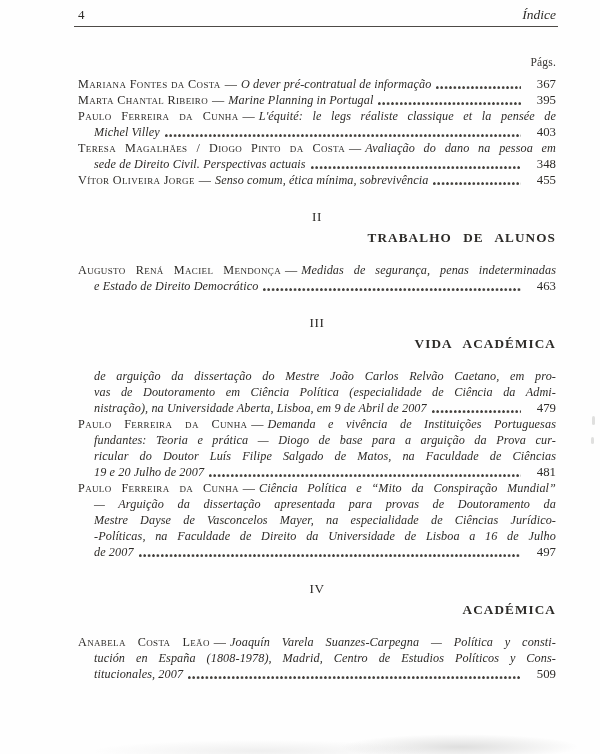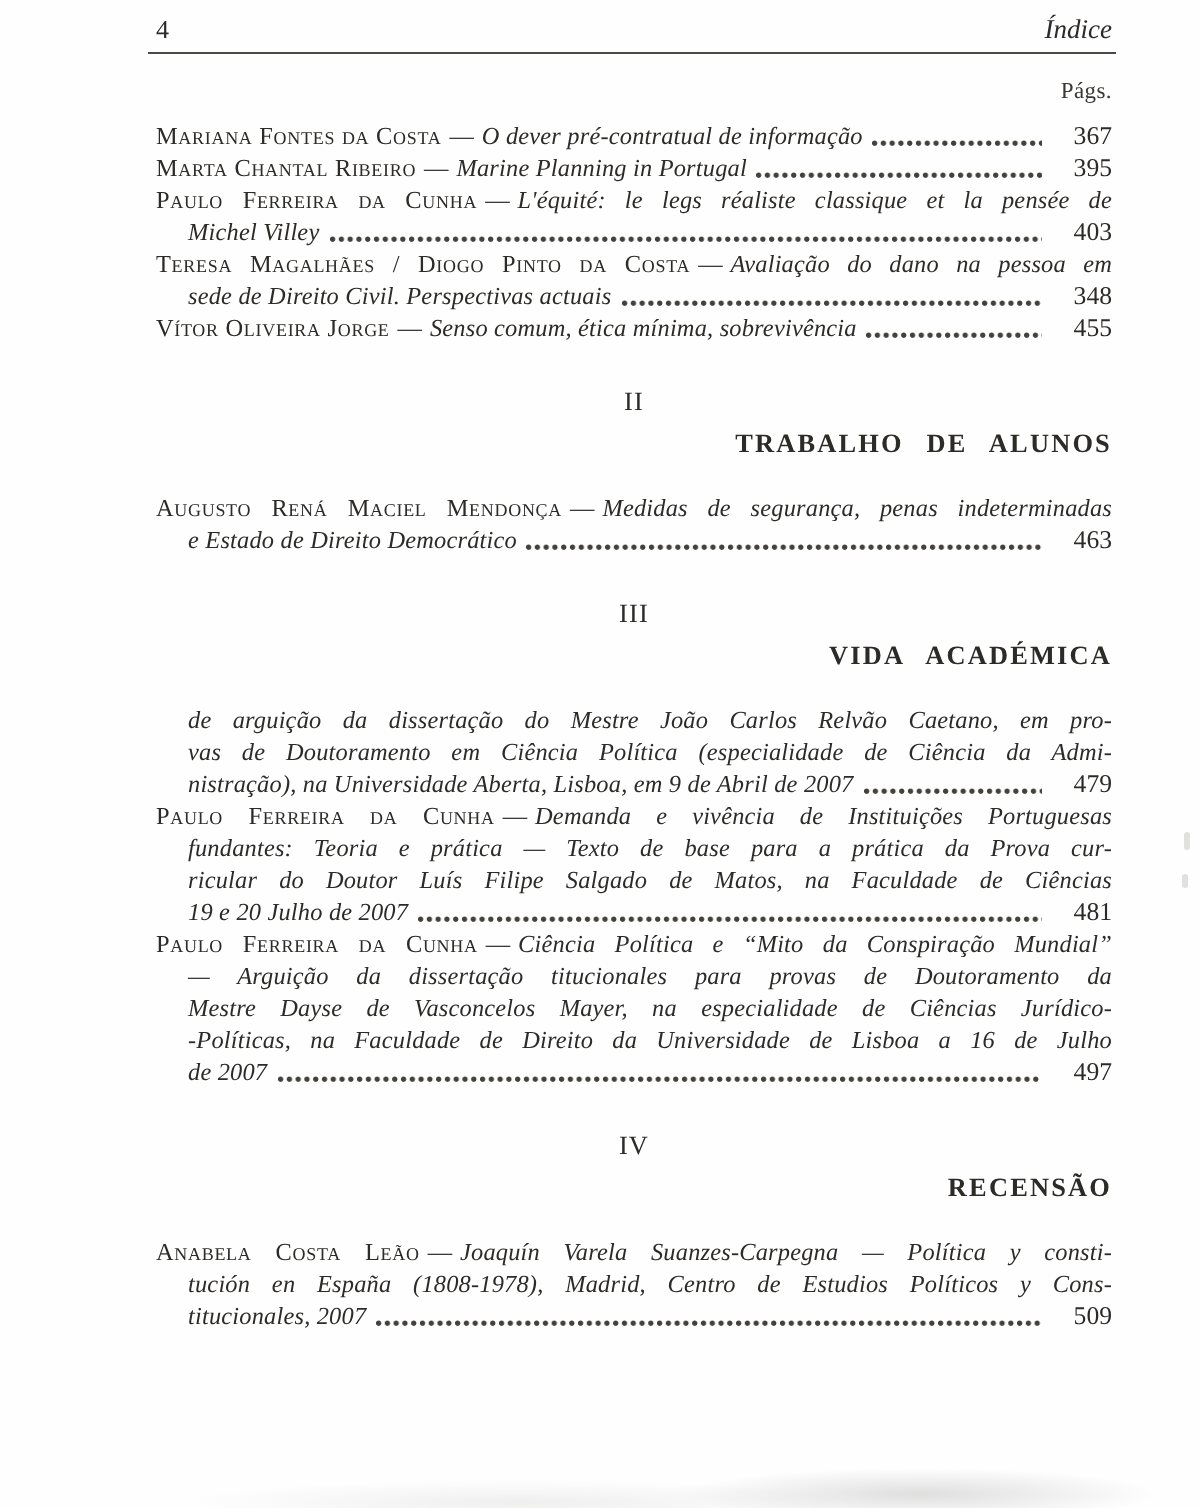--- a/index.html
+++ b/index.html
@@ -10,21 +10,21 @@
     color:#2d2b28;
   }
   .content { position:absolute; left:78px; top:0; width:478px; }
 
   
   .page-header { display:flex; justify-content:space-between; align-items:baseline; padding-top:7px; height:17px; }
   .hdr-num { font-size:13px; }
   .hdr-title { font-style:italic; font-size:13.5px;text-align:center; }
   .rule { border:none; border-top:1.3px solid #4d4a46; margin:2px -2px 0 -4px; }
 
-  .pags { text-align:right; font-size:11.5px; margin-top:13px; height:14px; letter-spacing:0.2px; color:#3a3835; }
+  .pags { text-align:right; font-size:11.5px; margin-top:29px; height:14px; letter-spacing:0.2px; color:#3a3835; }
 
   
   .entries { margin-top:6px; }
   .line { height:16px; line-height:16px; font-size:12.2px; }
   .jline { text-align:justify; text-align-last:justify; white-space:nowrap; }
   .cont { padding-left:16px; }
   .leader-line { display:flex; align-items:flex-end; }
   .author { font-variant:small-caps; letter-spacing:0.35px; white-space:nowrap; }
   .dash { margin:0 4px; }
   .title { font-style:italic; letter-spacing:0.1px; }
@@ -152,58 +152,58 @@
             <span class="leader"></span>
             <span class="num">479</span>
           </div>
         </div>
 
         <div class="entry">
           <div class="line jline">
             <span class="author">Paulo Ferreira da Cunha</span><span class="dash">—</span><span class="title">Demanda e vivência de Instituições Portuguesas</span>
           </div>
           <div class="line jline cont">
-            <span class="title">fundantes: Teoria e prática — Texto de base para a prática da Prova cur-</span>
+            <span class="title">fundantes: Teoria e prática — Diogo de base para a arguição da Prova cur-</span>
           </div>
           <div class="line jline cont">
             <span class="title">ricular do Doutor Luís Filipe Salgado de Matos, na Faculdade de Ciências</span>
           </div>
           <div class="line leader-line cont">
             <span class="title">19 e 20 Julho de 2007</span>
             <span class="leader"></span>
             <span class="num">481</span>
           </div>
         </div>
 
         <div class="entry">
           <div class="line jline">
             <span class="author">Paulo Ferreira da Cunha</span><span class="dash">—</span><span class="title">Ciência Política e “Mito da Conspiração Mundial”</span>
           </div>
           <div class="line jline cont">
-            <span class="title">— Arguição da dissertação titucionales para provas de Doutoramento da</span>
+            <span class="title">— Arguição da dissertação apresentada para provas de Doutoramento da</span>
           </div>
           <div class="line jline cont">
             <span class="title">Mestre Dayse de Vasconcelos Mayer, na especialidade de Ciências Jurídico-</span>
           </div>
           <div class="line jline cont">
             <span class="title">-Políticas, na Faculdade de Direito da Universidade de Lisboa a 16 de Julho</span>
           </div>
           <div class="line leader-line cont">
             <span class="title">de 2007</span>
             <span class="leader"></span>
             <span class="num">497</span>
           </div>
         </div>
 
       </div>
     </div>
 
     <div class="section">
       <div class="numeral">IV</div>
-      <div class="section-heading">RECENSÃO</div>
+      <div class="section-heading">ACADÉMICA</div>
       <div class="sec-entries">
         <div class="entry">
           <div class="line jline">
             <span class="author">Anabela Costa Leão</span><span class="dash">—</span><span class="title">Joaquín Varela Suanzes-Carpegna — Política y consti-</span>
           </div>
           <div class="line jline cont">
             <span class="title">tución en España (1808-1978), Madrid, Centro de Estudios Políticos y Cons-</span>
           </div>
           <div class="line leader-line cont">
             <span class="title">titucionales, 2007</span>

